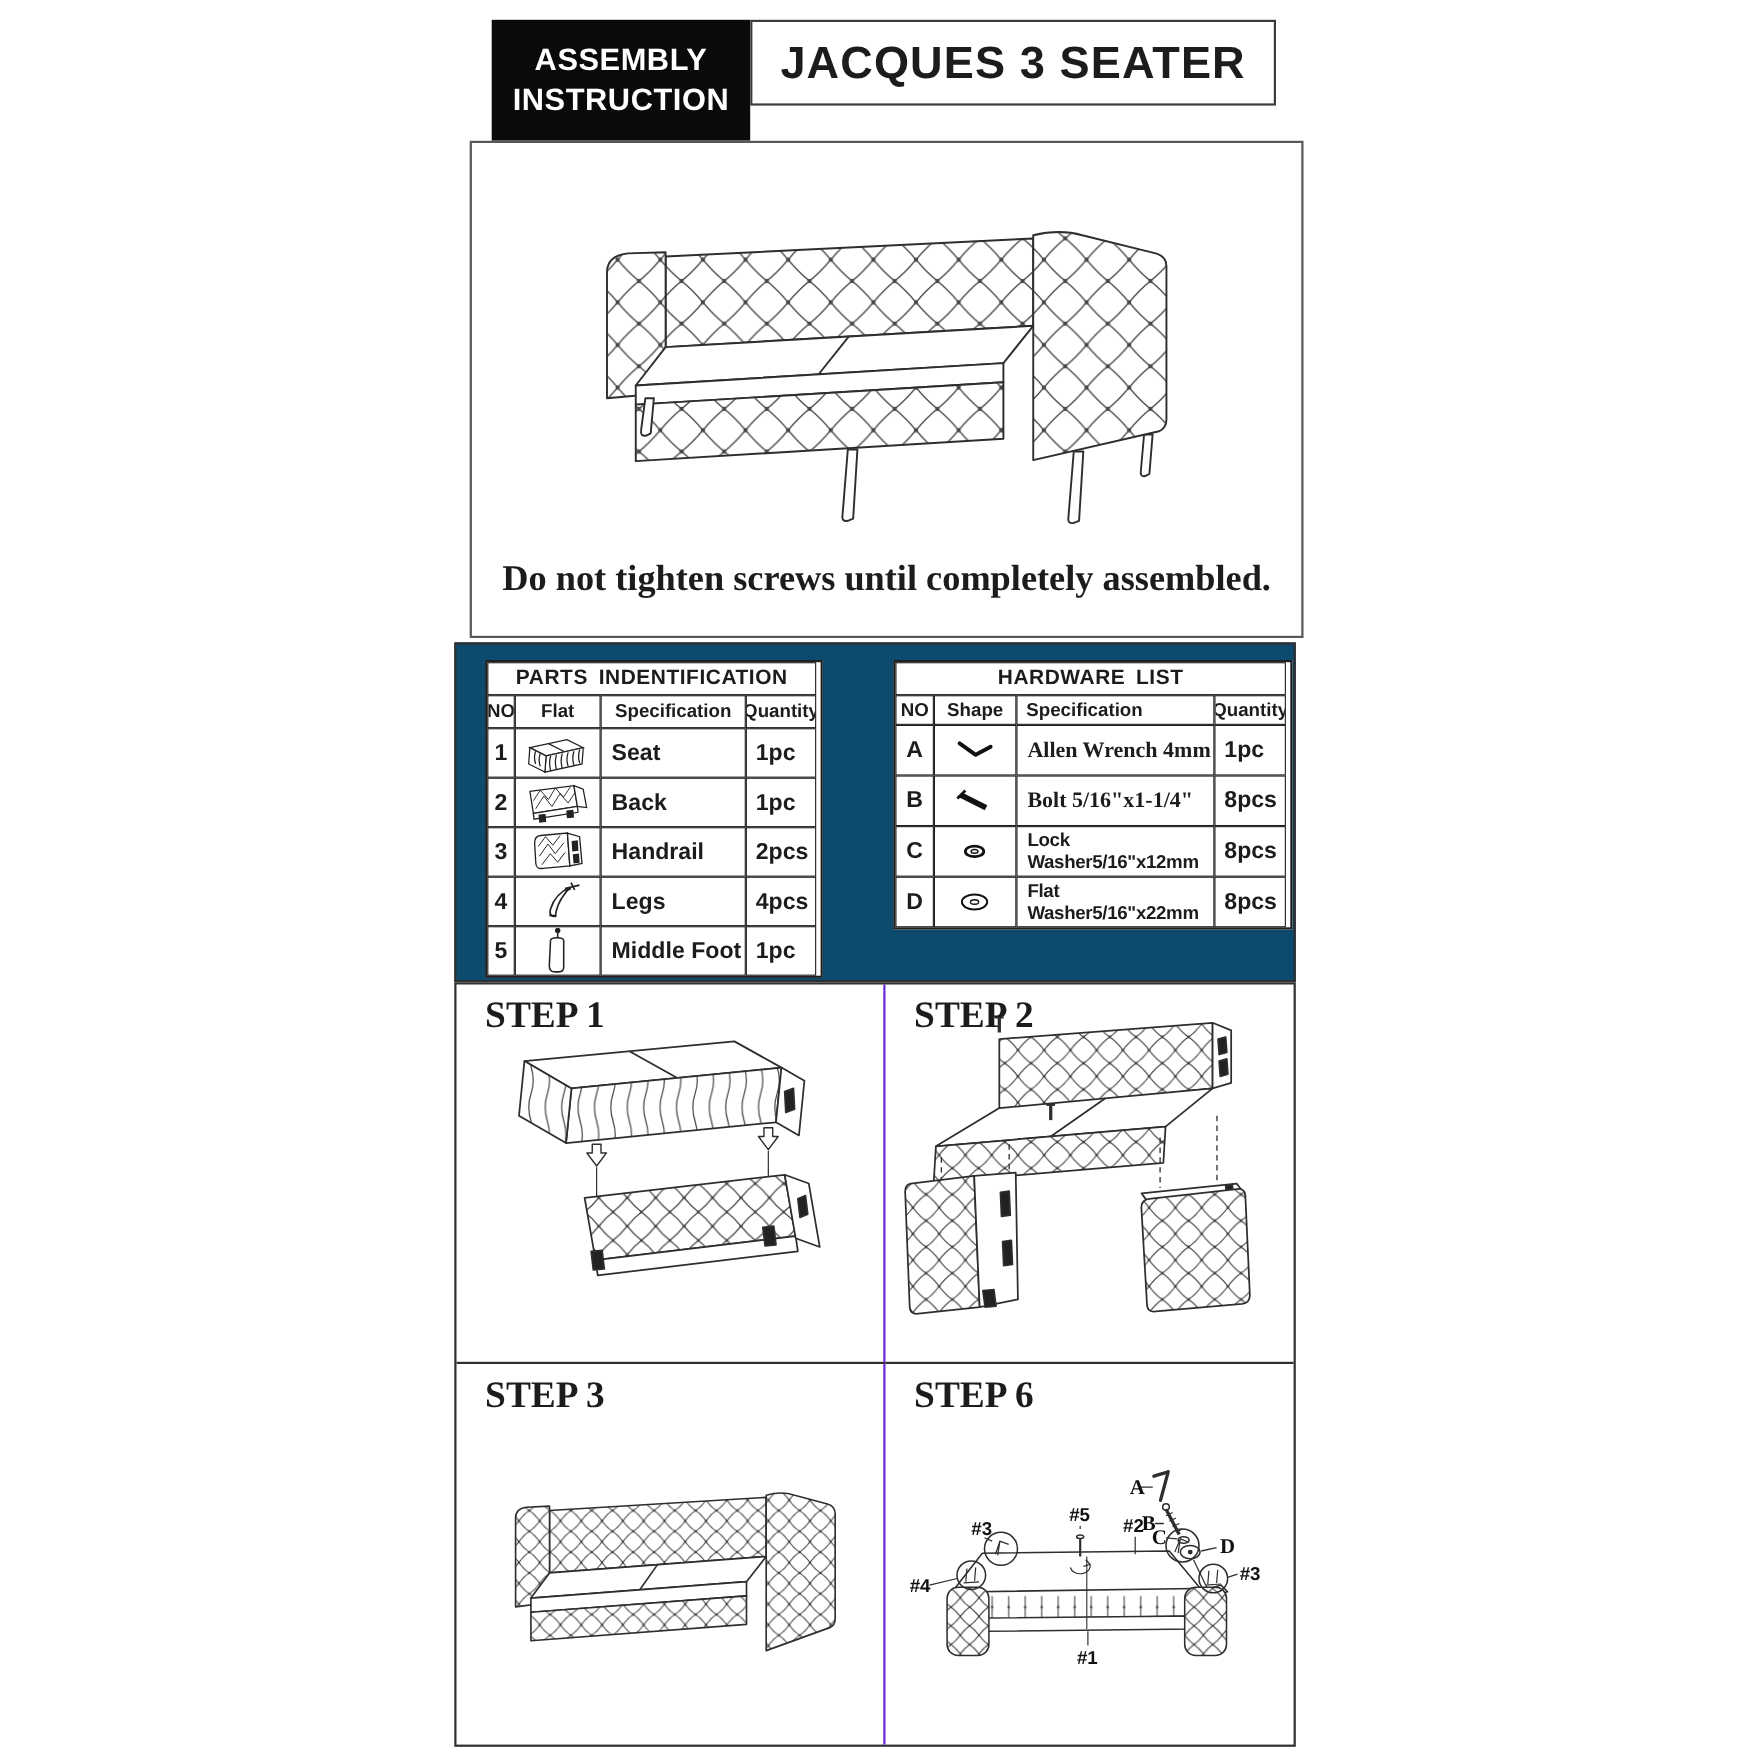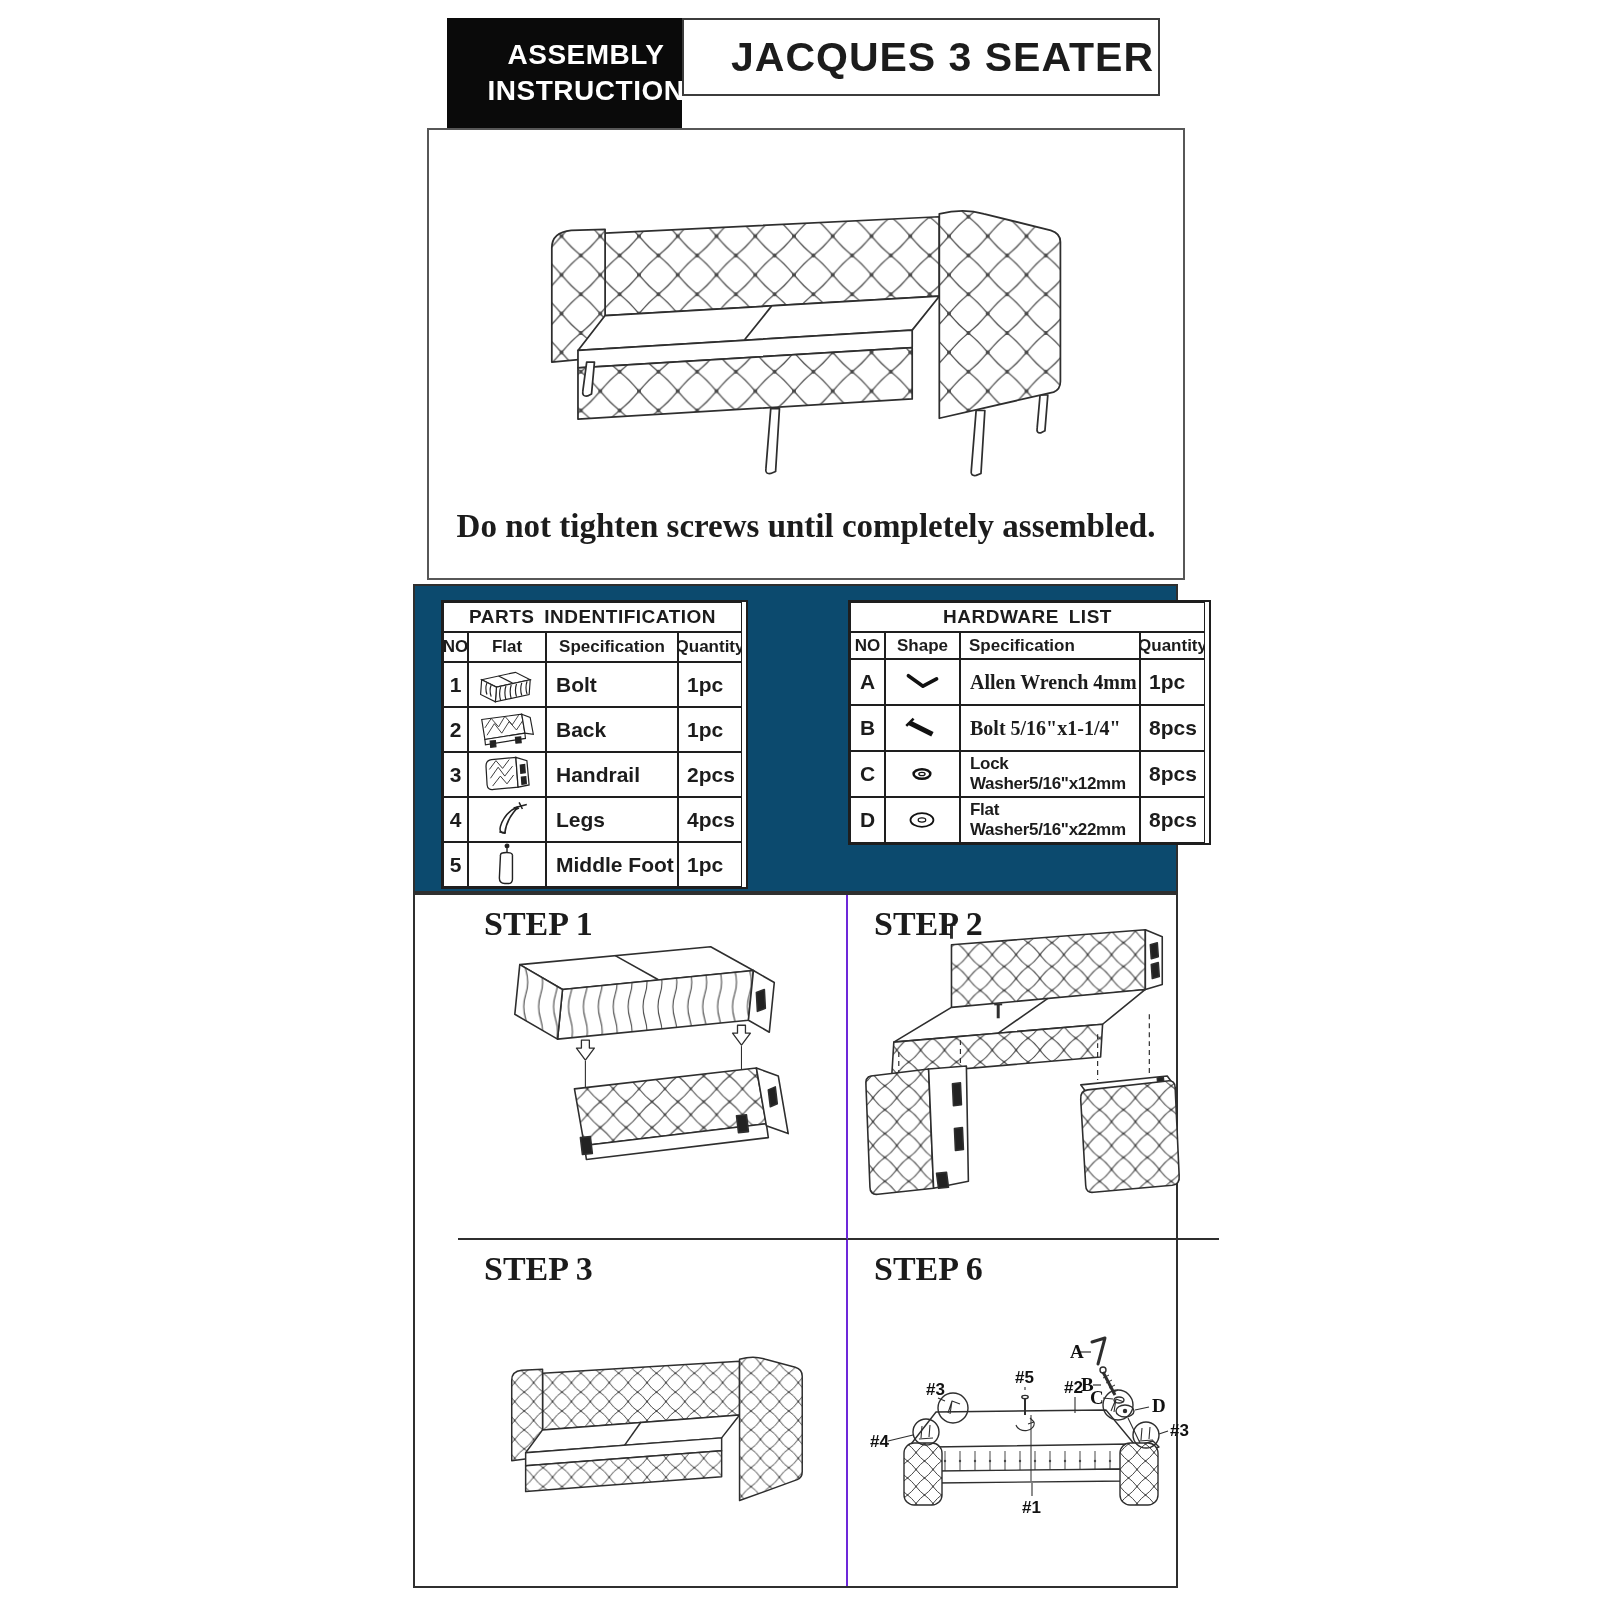--- a/index.html
+++ b/index.html
@@ -1,18 +1,18 @@
 <!DOCTYPE html>
 <html><head>
 <meta charset="utf-8">
 <style>
   html,body{margin:0;padding:0;background:#fff;}
   .page{position:relative;width:1600px;height:1600px;background:#fff;overflow:hidden;
         font-family:"Liberation Sans",sans-serif;color:#1c1c1c;}
-  .abs{position:absolute;box-sizing:border-box;padding-left:43px;}
+  .abs{position:absolute;box-sizing:border-box;}
 
   
   .badge{left:447px;top:18px;width:235px;height:110px;background:#0a0a0a;color:#fff;
          display:flex;flex-direction:column;align-items:center;justify-content:center;
          font-weight:bold;font-size:28px;line-height:1.3;letter-spacing:.5px;}
   .title-box{left:682px;top:18px;width:478px;height:78px;border:2px solid #3c3c3c;background:#fff;
          display:flex;align-items:center;justify-content:center;
          font-weight:bold;font-size:41px;letter-spacing:1px;}
 
   
@@ -27,21 +27,21 @@
   .tbl .c{border:1px solid #1e1e1e;display:flex;align-items:center;justify-content:center;
           font-weight:bold;overflow:hidden;}
   .tbl .t-title{grid-column:1 / -1;font-size:19px;letter-spacing:.5px;word-spacing:4px;}
   .tbl .t-h{font-size:17px;}
   .tbl .no{font-size:21px;}
   .tbl .spec{justify-content:flex-start;padding-left:9px;font-size:21px;}
   .tbl .qty{justify-content:flex-start;padding-left:8px;font-size:21px;}
   .parts{left:26px;top:14px;width:303px;grid-template-columns:25px 78px 132px 64px;
          grid-template-rows:30px 30px repeat(5,45px);}
   .hw{left:397px;top:14px;width:359px;grid-template-columns:35px 75px 180px 65px;
-      grid-template-rows:30px 27px repeat(4,46px);margin-left:36px;}
+      grid-template-rows:30px 27px repeat(4,46px);}
   .hw .spec.sp-serif{font-family:Liberation Serif, serif;font-size:20px;font-weight:600;}
   .hw .spec.sp-sans{font-size:17px;letter-spacing:-.3px;}
 
   
   .steps{left:413px;top:893px;width:765px;height:695px;border:2px solid #2f2f2f;background:#fff;
          display:grid;grid-template-columns:390px 371px;grid-template-rows:345px 346px;}
   .sc{position:relative;}
   .sc.b{border-bottom:2px solid #2f2f2f;}
   .sc.r{border-right:2px solid #6d28d9;}
   .step-label{position:absolute;left:26px;top:10px;font-family:"Liberation Serif",serif;
@@ -107,21 +107,21 @@
       <div class="c">
         <svg width="62" height="38" viewBox="0 0 56 36" stroke="#222" fill="none" stroke-width="1.1">
           <path d="M4,13 L36,6 L50,13 L18,20 Z" fill="#fff"></path>
             <path d="M20,9.5 L34,16.5"></path>
           <path d="M18,20 L50,13 L49,27 L17,34 Z" fill="#fff"></path>
           <path d="M22,20 q-2,6 0,13 M27,19 q-2,6 0,13 M32,18 q-2,6 0,13 M37,17 q-2,6 0,12 M42,16 q-2,6 0,12 M47,14.5 q-2,6 0,12"></path>
           <path d="M4,13 L18,20 L17,34 L3,27 Z" fill="#fff"></path>
             <path d="M9,16 q-2,5 0,11 M13,18 q-2,5 0,11"></path>
         </svg>
       </div>
-      <div class="c spec">Bolt</div>
+      <div class="c spec">Seat</div>
       <div class="c qty">1pc</div>
 
       <div class="c no">2</div>
       <div class="c">
         <svg width="64" height="40" viewBox="0 0 56 38" stroke="#222" fill="none" stroke-width="1.1">
           <path d="M4,9 L42,4 L45,22 L7,28 Z" fill="#fff"></path>
           <path d="M7,17 L13,8 L20,16 L26,6 L33,14 L39,5 M9,24 L16,13 L23,22 L30,11 L37,19 L43,10" stroke-width="0.8"></path>
           <path d="M42,4 L50,7 L53,23 L45,22 Z" fill="#fff"></path>
           <path d="M7,28 L45,22 L45.5,27 L7.5,33 Z" fill="#fff"></path>
           <path d="M12,29.5 L17,29 L17.5,35 L12.5,35.5 Z" fill="#222"></path>

